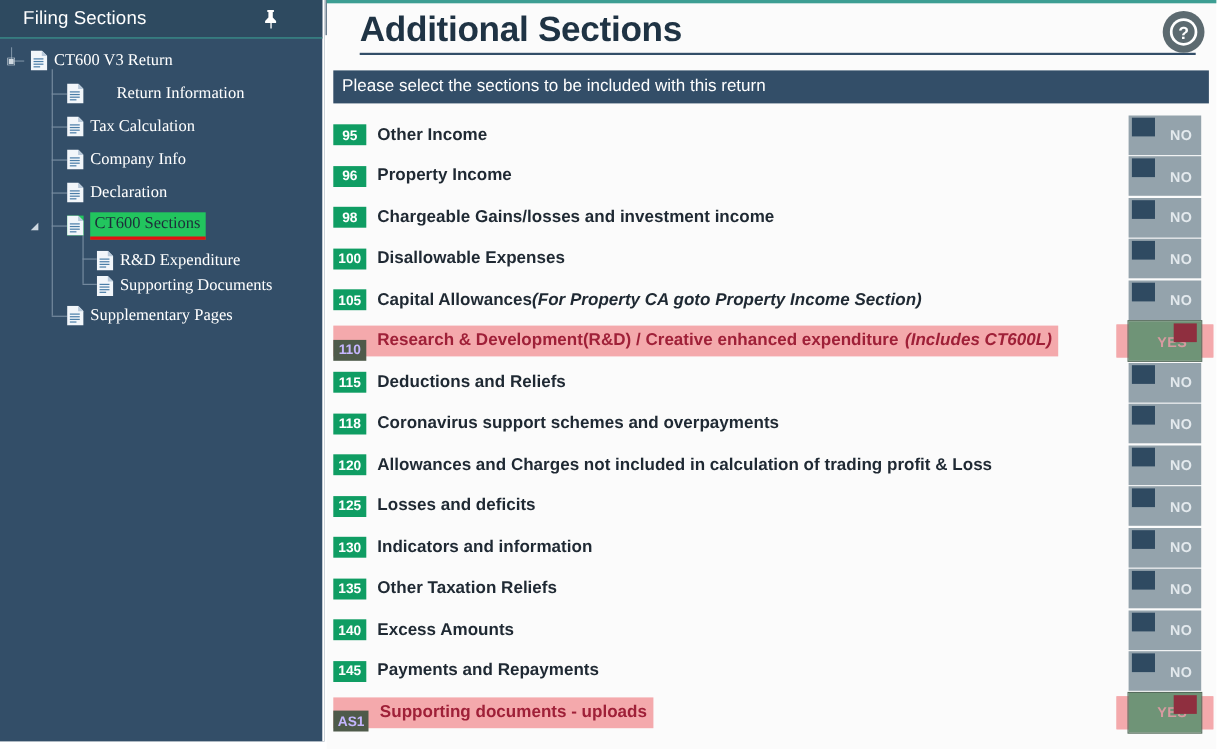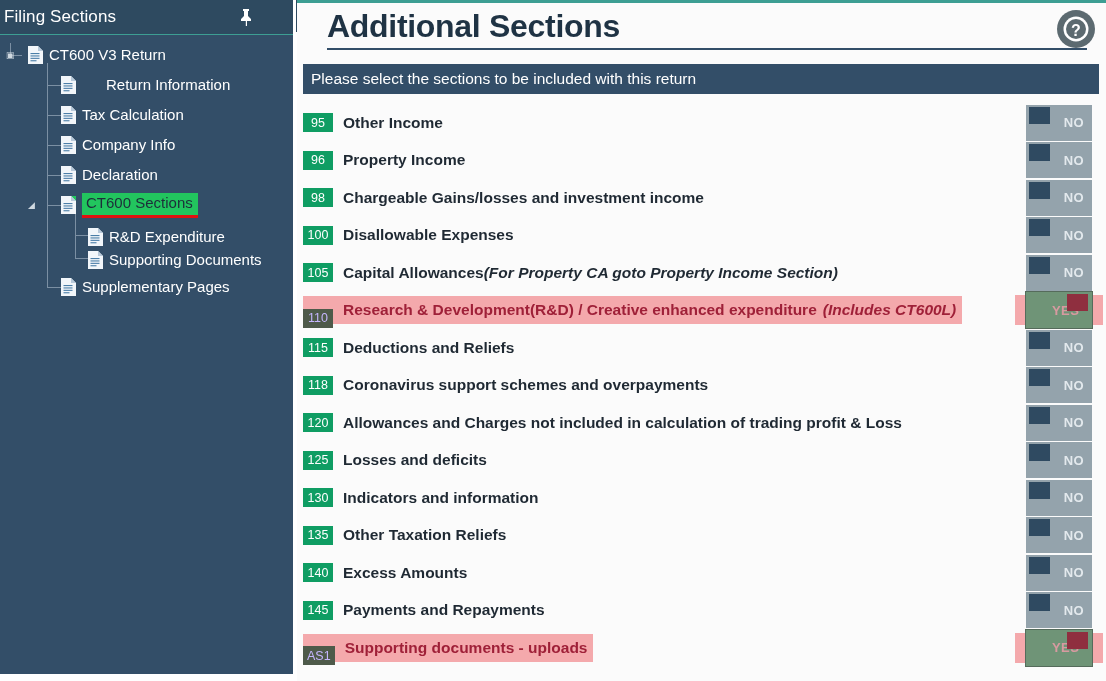--- a/index.html
+++ b/index.html
@@ -30,20 +30,21 @@
     border-bottom: 1px solid #3d9e93;
     display: flex;
     align-items: center;
   }
   #sidebar-title {
     color: #ffffff;
     font-size: 17px;
     letter-spacing: .1px;
     padding-left: 4px;
     white-space: nowrap;
+    margin-left: 17px;
   }
   #pin-icon {
     position: absolute;
     right: 38px; top: 7px;
     width: 18px; height: 20px;
     color: #ffffff;
     line-height: 20px;
     text-align: center;
   }
   #pin-icon svg { display: block; }
@@ -77,20 +78,21 @@
   }
   .tnode .doc-ico {
     width: 15px; height: 18px;
     margin-right: 6px;
     flex: 0 0 auto;
   }
   .tnode .tlabel {
     color: #ffffff;
     font-size: 15px;
     line-height: 18px;
+    font-family: Liberation Serif, serif;
   }
   .tnode.selected .tlabel {
     background: #22c55e;
     color: #1d2e3a;
     padding: 1px 5px 3px 4px;
     border-bottom: 3px solid #e11111;
   }
   .tnode.selected .doc-ico { background: #22c55e; }
 
   
@@ -171,21 +173,21 @@
   .row.hl .row-inner { background: #f4a9ac; }
   .badge {
     display: inline-flex;
     align-items: center;
     justify-content: center;
     min-width: 30px;
     height: 19px;
     background: #0f9d63;
     color: #ffffff;
     font-size: 12.5px;
-    font-weight: normal;
+    font-weight: bold;
     padding: 0 4px;
     margin-right: 10px;
     flex: 0 0 auto;
   }
   .badge.muted { background: #4e5a4a; color: #c4b5fd; margin-top: 16px; }
   .row-label {
     font-size: 15.5px;
     color: #1f2933;
     font-weight: bold;
     white-space: nowrap;

